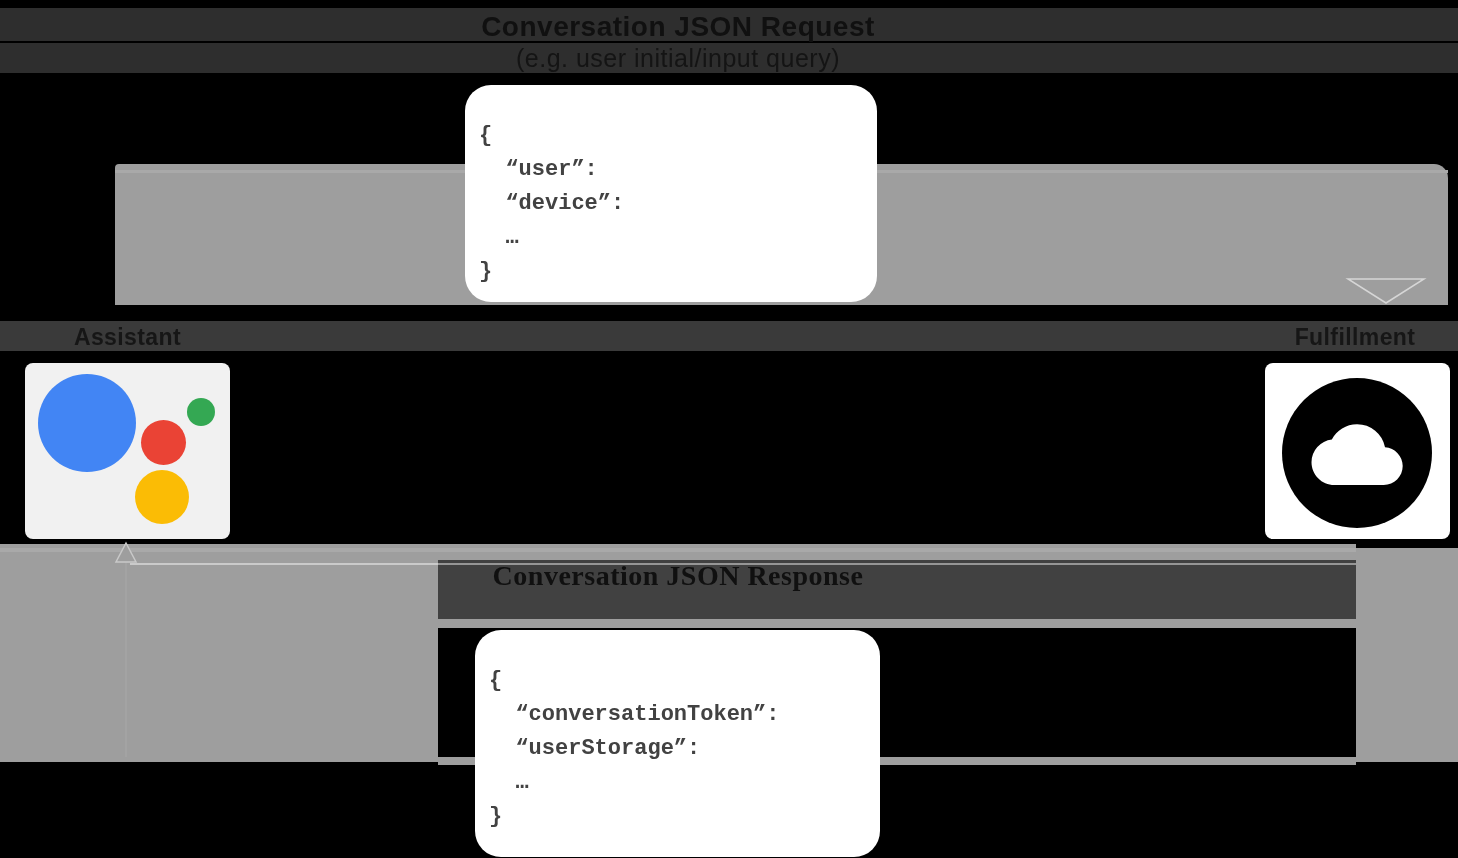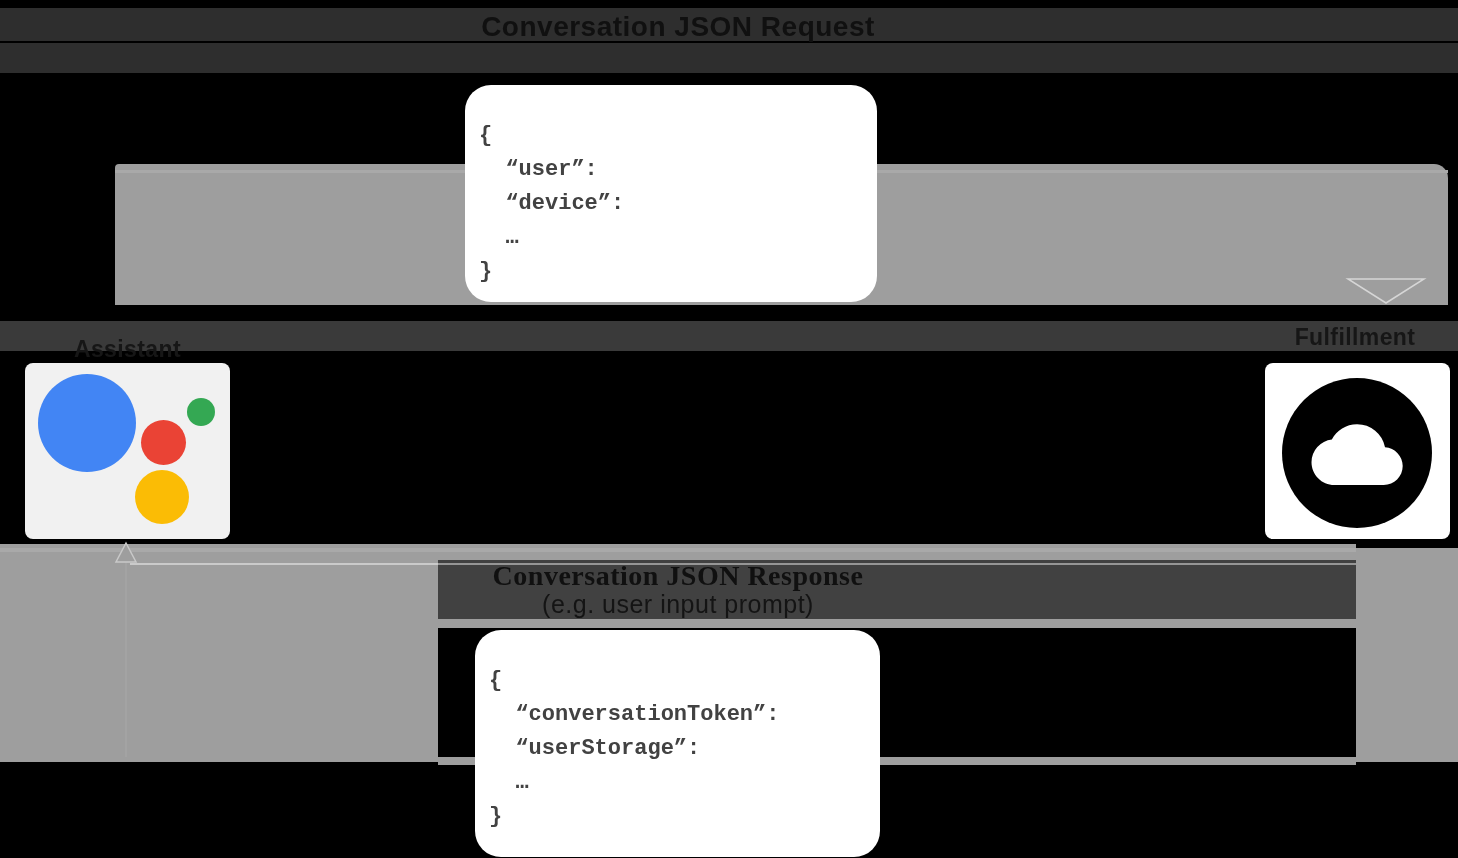--- a/index.html
+++ b/index.html
@@ -32,26 +32,27 @@
 </style>
 </head>
 <body>
 
 <div id="stage">
 
   <div class="abs band-dim" style="left:0;top:8;width:1458px;height:33px;top:8px;"></div>
   <div class="abs band-dim" style="left:0;top:43px;width:1458px;height:30px;"></div>
 
   <div class="abs hline h1" style="top:11px;">Conversation JSON Request</div>
+  <div class="abs hline h2" style="top:44px;">(e.g. user initial/input query)</div>
 
   <div class="abs slab" style="left:115px;top:164px;width:1333px;height:141px;border-radius:4px 14px 0 0;"></div>
   <div class="abs slab-light" style="left:115px;top:170px;width:1333px;height:3px;"></div>
 
   <div class="abs band-label" style="left:0;top:321px;width:1458px;height:30px;"></div>
-  <div class="abs node-label" style="left:25px;width:205px;margin-top:12px;">Assistant</div>
+  <div class="abs node-label" style="left:25px;width:205px;">Assistant</div>
   <div class="abs node-label" style="left:1250px;width:210px;">Fulfillment</div>
 
   <div class="abs tile" style="left:25px;top:363px;width:205px;height:176px;background:#f1f1f1;">
     <div>
       <span class="circle" style="left:13px;top:11px;width:98px;height:98px;background:#4285f4;"></span>
       <span class="circle" style="left:162px;top:35px;width:28px;height:28px;background:#34a853;"></span>
       <span class="circle" style="left:116px;top:57px;width:45px;height:45px;background:#ea4335;"></span>
       <span class="circle" style="left:110px;top:107px;width:54px;height:54px;background:#fbbc05;"></span>
     </div>
   </div>
@@ -68,21 +69,20 @@
   <div class="abs slab" style="left:0;top:544px;width:1356px;height:16px;"></div>
   <div class="abs slab-light" style="left:0;top:548px;width:1356px;height:4px;"></div>
   <div class="abs slab" style="left:0;top:544px;width:438px;height:218px;"></div>
   <div class="abs band-text" style="left:438px;top:560px;width:918px;height:59px;"></div>
   <div class="abs slab" style="left:438px;top:619px;width:918px;height:9px;"></div>
   <div class="abs slab" style="left:438px;top:757px;width:918px;height:8px;"></div>
   <div class="abs slab" style="left:1356px;top:548px;width:102px;height:214px;"></div>
   <div class="abs white-line" style="left:130px;top:563px;width:1226px;height:2px;"></div>
 
   <div class="abs hline h1" style="top:560px;font-family:Liberation Serif, serif;">Conversation JSON Response</div>
-  <div class="abs hline h2" style="top:590px;">(e.g. user input prompt)</div>
 
   <svg class="overlay" width="1458" height="858">
     <polygon points="1348,279 1424,279 1386,303" fill="#9e9e9e" stroke="#d6d6d6" stroke-width="1.5"></polygon>
     <line x1="126" y1="562" x2="126" y2="757" stroke="#a8a8a8" stroke-width="2" opacity="0.5"></line>
     <polygon points="116,562 136,562 126,543" fill="#9e9e9e" stroke="#c9c9c9" stroke-width="1.5"></polygon>
   </svg>
 
   <div class="abs card" style="left:465px;top:85px;width:412px;height:217px;">
     <pre class="code">{
   “user”:

